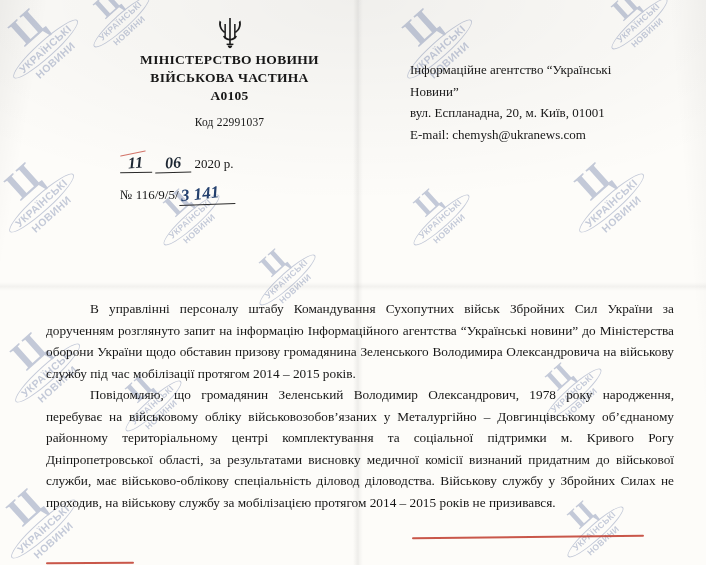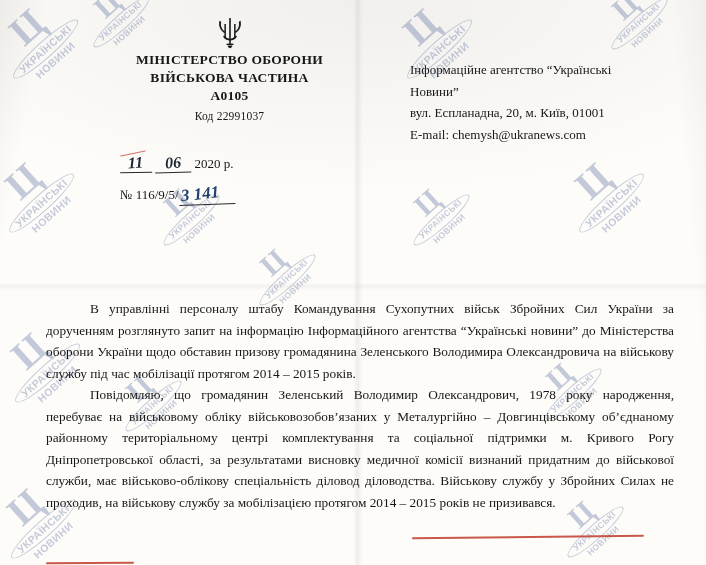--- a/index.html
+++ b/index.html
@@ -112,21 +112,21 @@
     line-height: 1.35;
   }
   #ministry .l {
     font-weight: 700;
     font-size: 13.5px;
     letter-spacing: 0.3px;
   }
   #ministry .code {
     font-size: 11.5px;
     font-weight: 400;
-    margin-top: 3px;
+    margin-top: 9px;
     letter-spacing: 0.2px;
   }
 
   
   #datebox {
     position: absolute;
     left: 120px;
     top: 138px;
     width: 230px;
     font-size: 13px;
@@ -360,21 +360,21 @@
           <path d="M9.4 8.0 h1.5 v14.2 h-1.5 z"></path>
           <path d="M19.1 8.0 h1.5 v14.2 h-1.5 z"></path>
           <path d="M8.0 20.4 c1.5 2.4 4.0 4.0 7.0 4.0 3.0 0 5.5-1.6 7.0-4.0 l-1.3-.8 c-1.3 2.0-3.3 3.2-5.7 3.2 -2.4 0-4.4-1.2-5.7-3.2 z"></path>
           <path d="M11.6 27.6 h6.8 v1.4 h-6.8 z"></path>
           <path d="M12.6 29.4 h4.8 c-.4 1.7-1.5 2.8-2.4 2.8 -.9 0-2.0-1.1-2.4-2.8 z"></path>
         </g>
       </svg>
     </div>
 
     <div id="ministry">
-      <div class="l">МІНІСТЕРСТВО ОБОРОНИ</div>
+      <div class="l">МІНІСТЕРСТВО НОВИНИ</div>
       <div class="l">ВІЙСЬКОВА ЧАСТИНА</div>
       <div class="l">А0105</div>
       <div class="code">Код 22991037</div>
     </div>
 
     <div id="datebox">
       <div class="hline">
         <span class="ul"><span class="hw">11</span></span>
         <span class="ul2"><span class="hw">06</span></span>
         <span>2020 р.</span>

